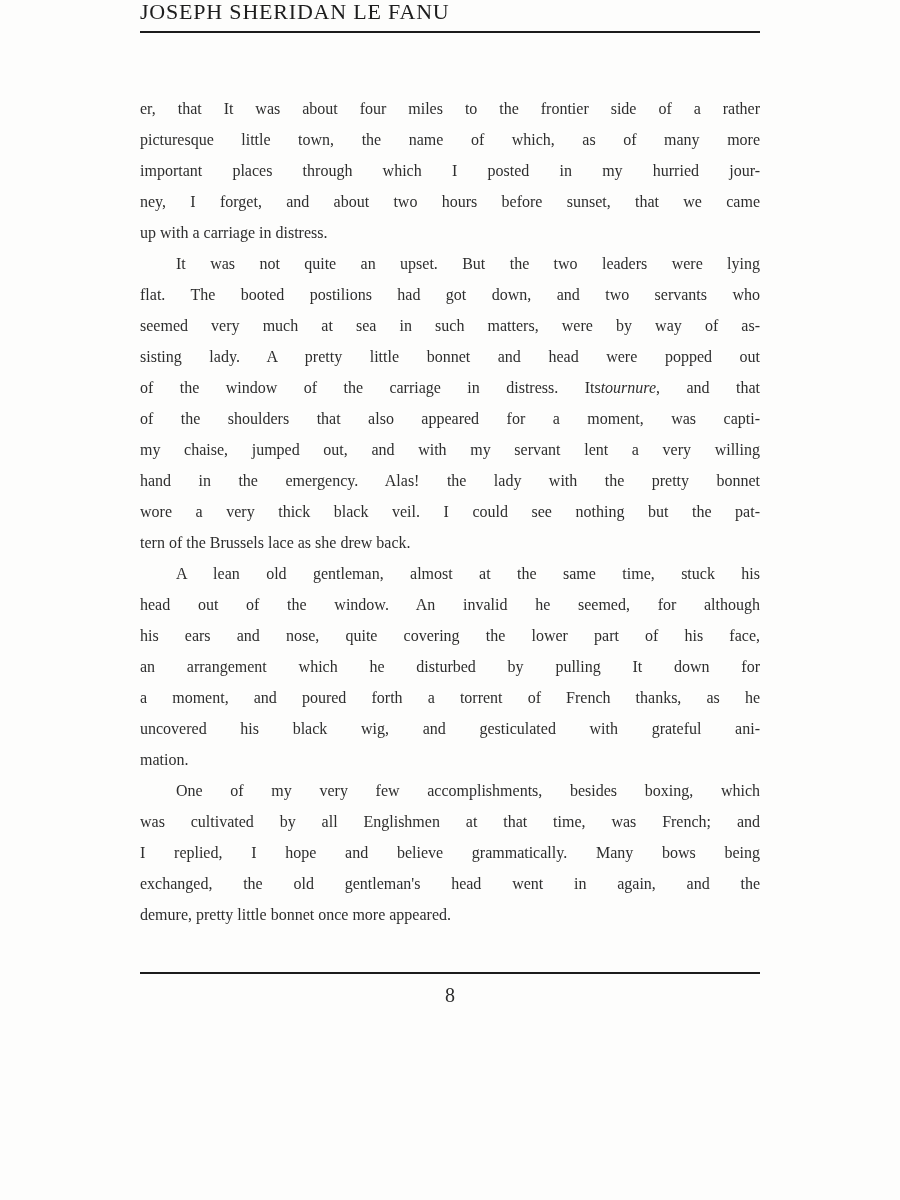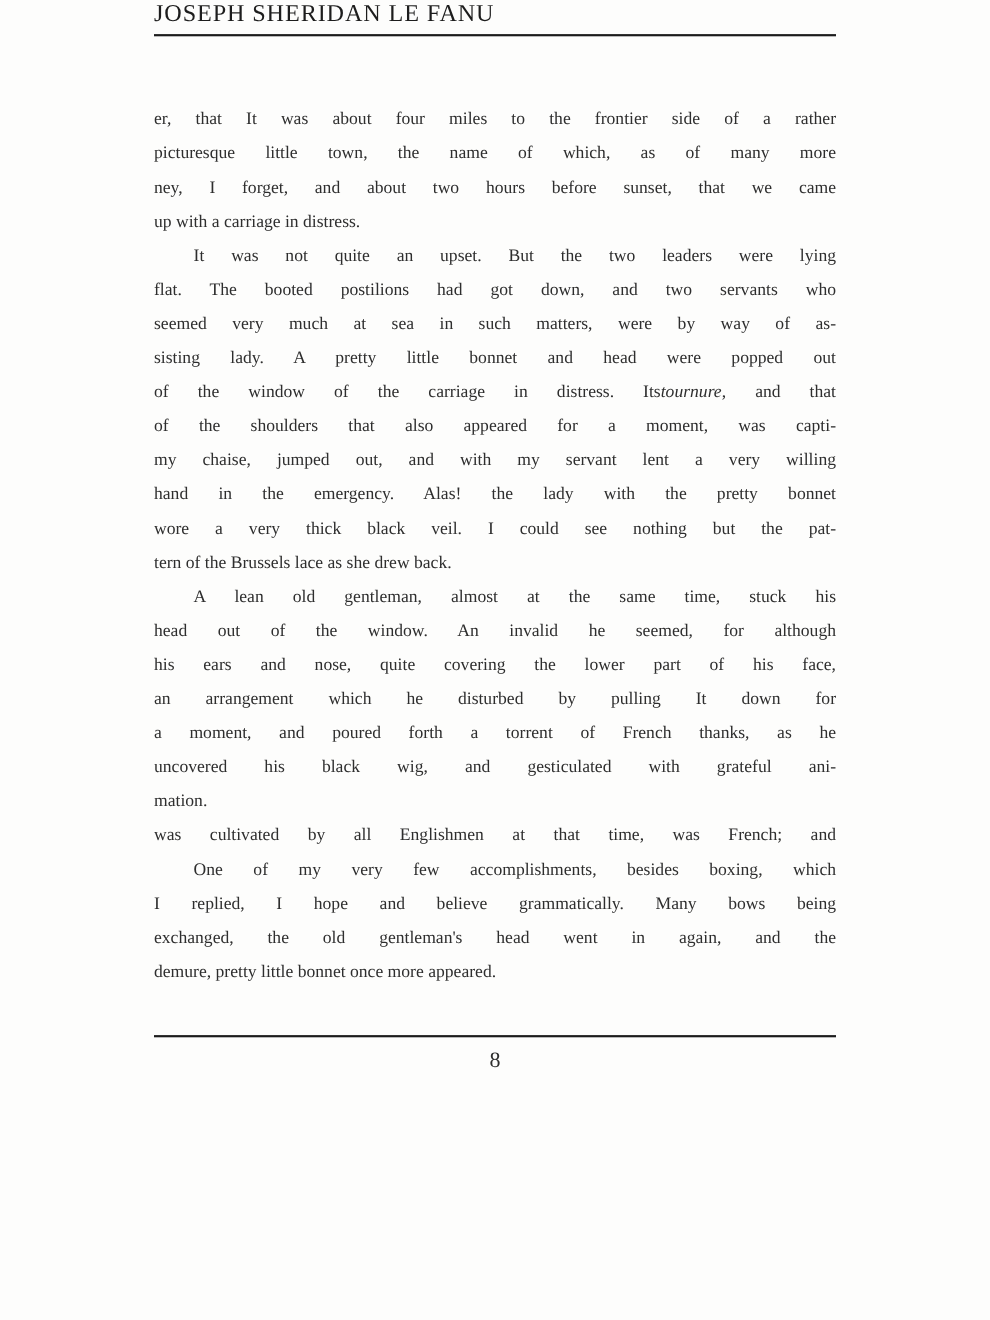--- a/index.html
+++ b/index.html
@@ -68,20 +68,21 @@
     <header>
       <div class="running-head">JOSEPH SHERIDAN LE FANU</div>
       <hr class="head-rule">
     </header>
 
     <main class="body-text">
 
       <div class="paragraph">
         <div class="line">er, that It was about four miles to the frontier side of a rather</div>
         <div class="line">picturesque little town, the name of which, as of many more</div>
+        <div class="line">important places through which I posted in my hurried jour-</div>
         <div class="line">ney, I forget, and about two hours before sunset, that we came</div>
         <div class="line last">up with a carriage in distress.</div>
       </div>
 
       <div class="paragraph">
         <div class="line indent">It was not quite an upset. But the two leaders were lying</div>
         <div class="line">flat. The booted postilions had got down, and two servants who</div>
         <div class="line">seemed very much at sea in such matters, were by way of as-</div>
         <div class="line">sisting lady. A pretty little bonnet and head were popped out</div>
         <div class="line"><span>of the window of the carriage in distress. Its</span><em class="it">tournure</em><span>, and that</span></div>
@@ -96,22 +97,22 @@
         <div class="line indent">A lean old gentleman, almost at the same time, stuck his</div>
         <div class="line">head out of the window. An invalid he seemed, for although</div>
         <div class="line">his ears and nose, quite covering the lower part of his face,</div>
         <div class="line">an arrangement which he disturbed by pulling It down for</div>
         <div class="line">a moment, and poured forth a torrent of French thanks, as he</div>
         <div class="line">uncovered his black wig, and gesticulated with grateful ani-</div>
         <div class="line last">mation.</div>
       </div>
 
       <div class="paragraph">
+        <div class="line indent">One of my very few accomplishments, besides boxing, which</div>
         <div class="line">was cultivated by all Englishmen at that time, was French; and</div>
-        <div class="line indent">One of my very few accomplishments, besides boxing, which</div>
         <div class="line">I replied, I hope and believe grammatically. Many bows being</div>
         <div class="line">exchanged, the old gentleman's head went in again, and the</div>
         <div class="line last">demure, pretty little bonnet once more appeared.</div>
       </div>
 
     </main>
 
     <footer>
       <hr class="foot-rule">
       <div class="page-number">8</div>

